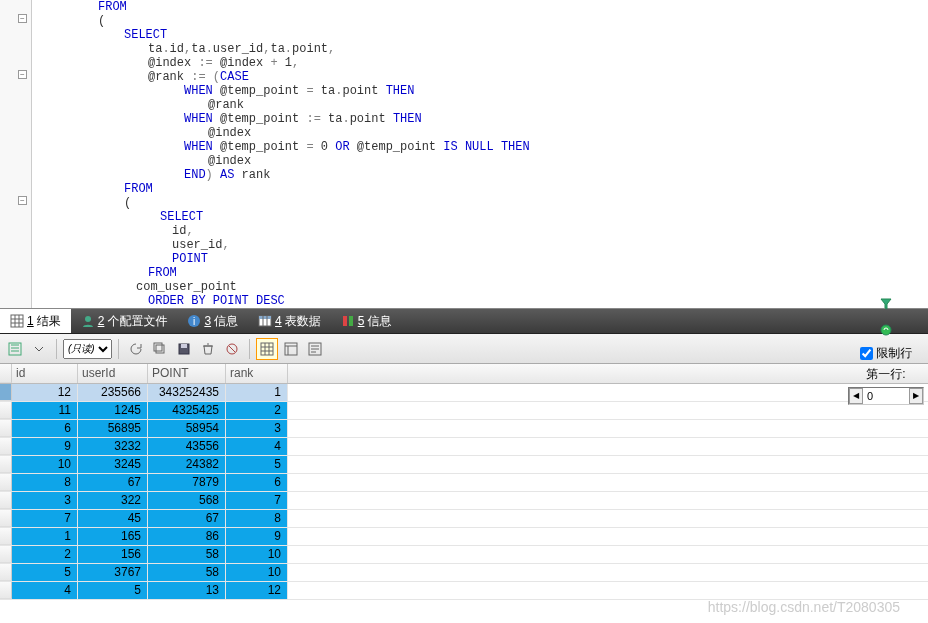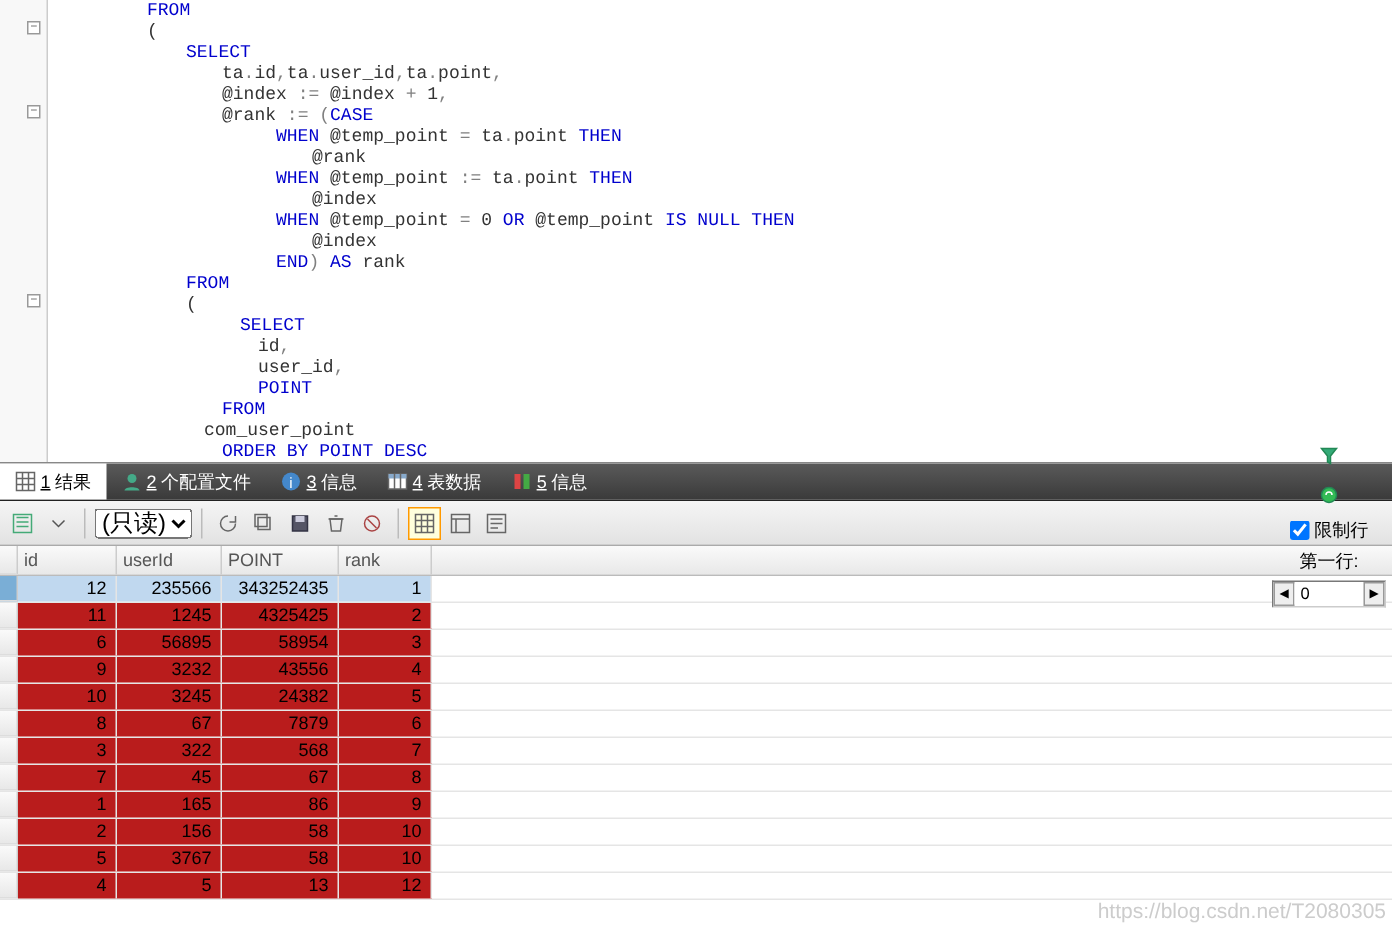--- a/index.html
+++ b/index.html
@@ -84,22 +84,23 @@
     font-size: 12px;
   }
   .tb-btn {
     width: 22px; height: 22px;
     display: flex; align-items: center; justify-content: center;
     cursor: pointer;
     border: 1px solid transparent;
   }
   .tb-sep { width: 1px; height: 20px; background: #bbb; margin: 0 4px; }
   .tb-select {
-    height: 20px; font-size: 16px;
+    height: 20px; font-size: 10px;
     font-family: Arial, "Microsoft YaHei", sans-serif;
+    font-style: italic;
   }
   .toolbar-right {
     margin-left: auto;
     display: flex;
     align-items: center;
     gap: 4px;
     flex-direction: column;
   }
   .spin {
     display: flex; align-items: center;
@@ -146,29 +147,29 @@
   .grid-row.selected .g-cell {
     background: #c0d8ef;
   }
   .grid-row.selected .row-marker {
     background: #7aaed6;
   }
   .g-cell {
     border-right: 1px solid #e5e5e5;
     padding: 1px 6px 0 0;
     text-align: right;
-    background: #b91c1c;
+    background: #0ea5e9;
   }
   .c-id { width: 66px; }
   .c-user { width: 70px; }
   .c-point { width: 78px; }
   .c-rank { width: 62px; }
   .watermark {
     position: absolute;
-    right: 4px; bottom: 8px;
+    right: 28px; bottom: 8px;
     color: #ccc;
     font-family: Arial, sans-serif;
     font-size: 14px;
     pointer-events: none;
   }
   input[type=checkbox] { vertical-align: middle; }
 </style>
 </head>
 <body>
 

